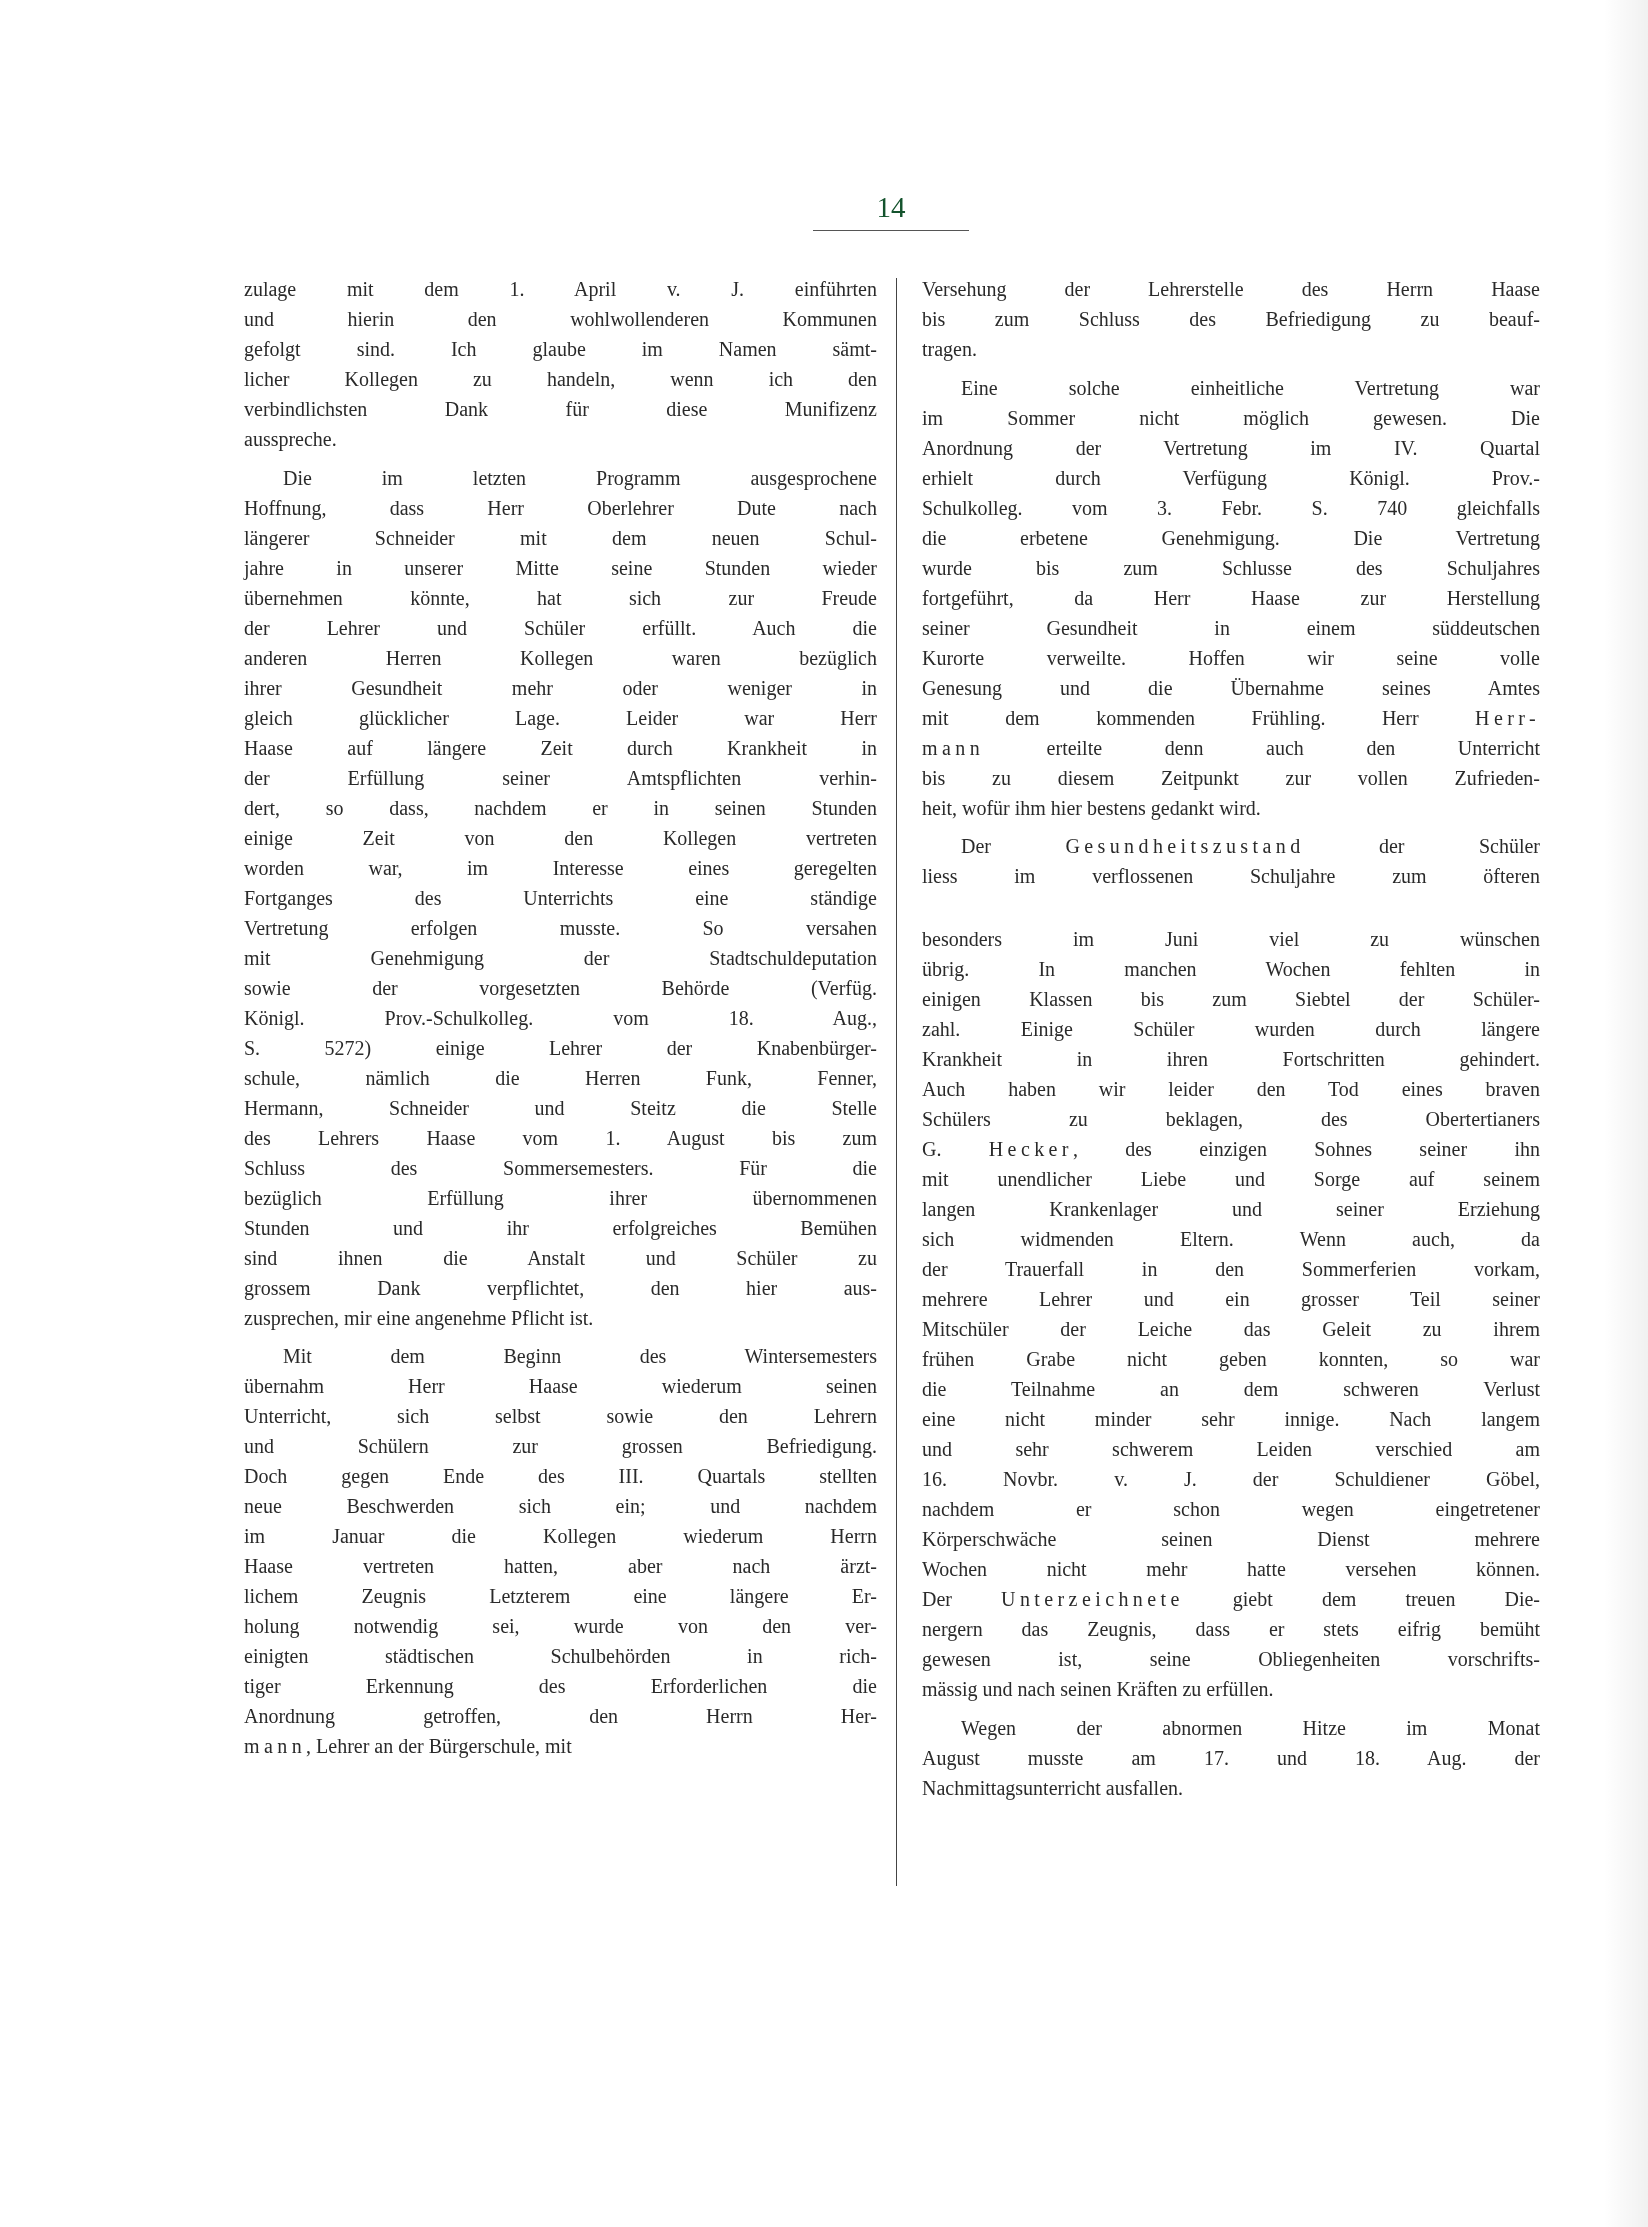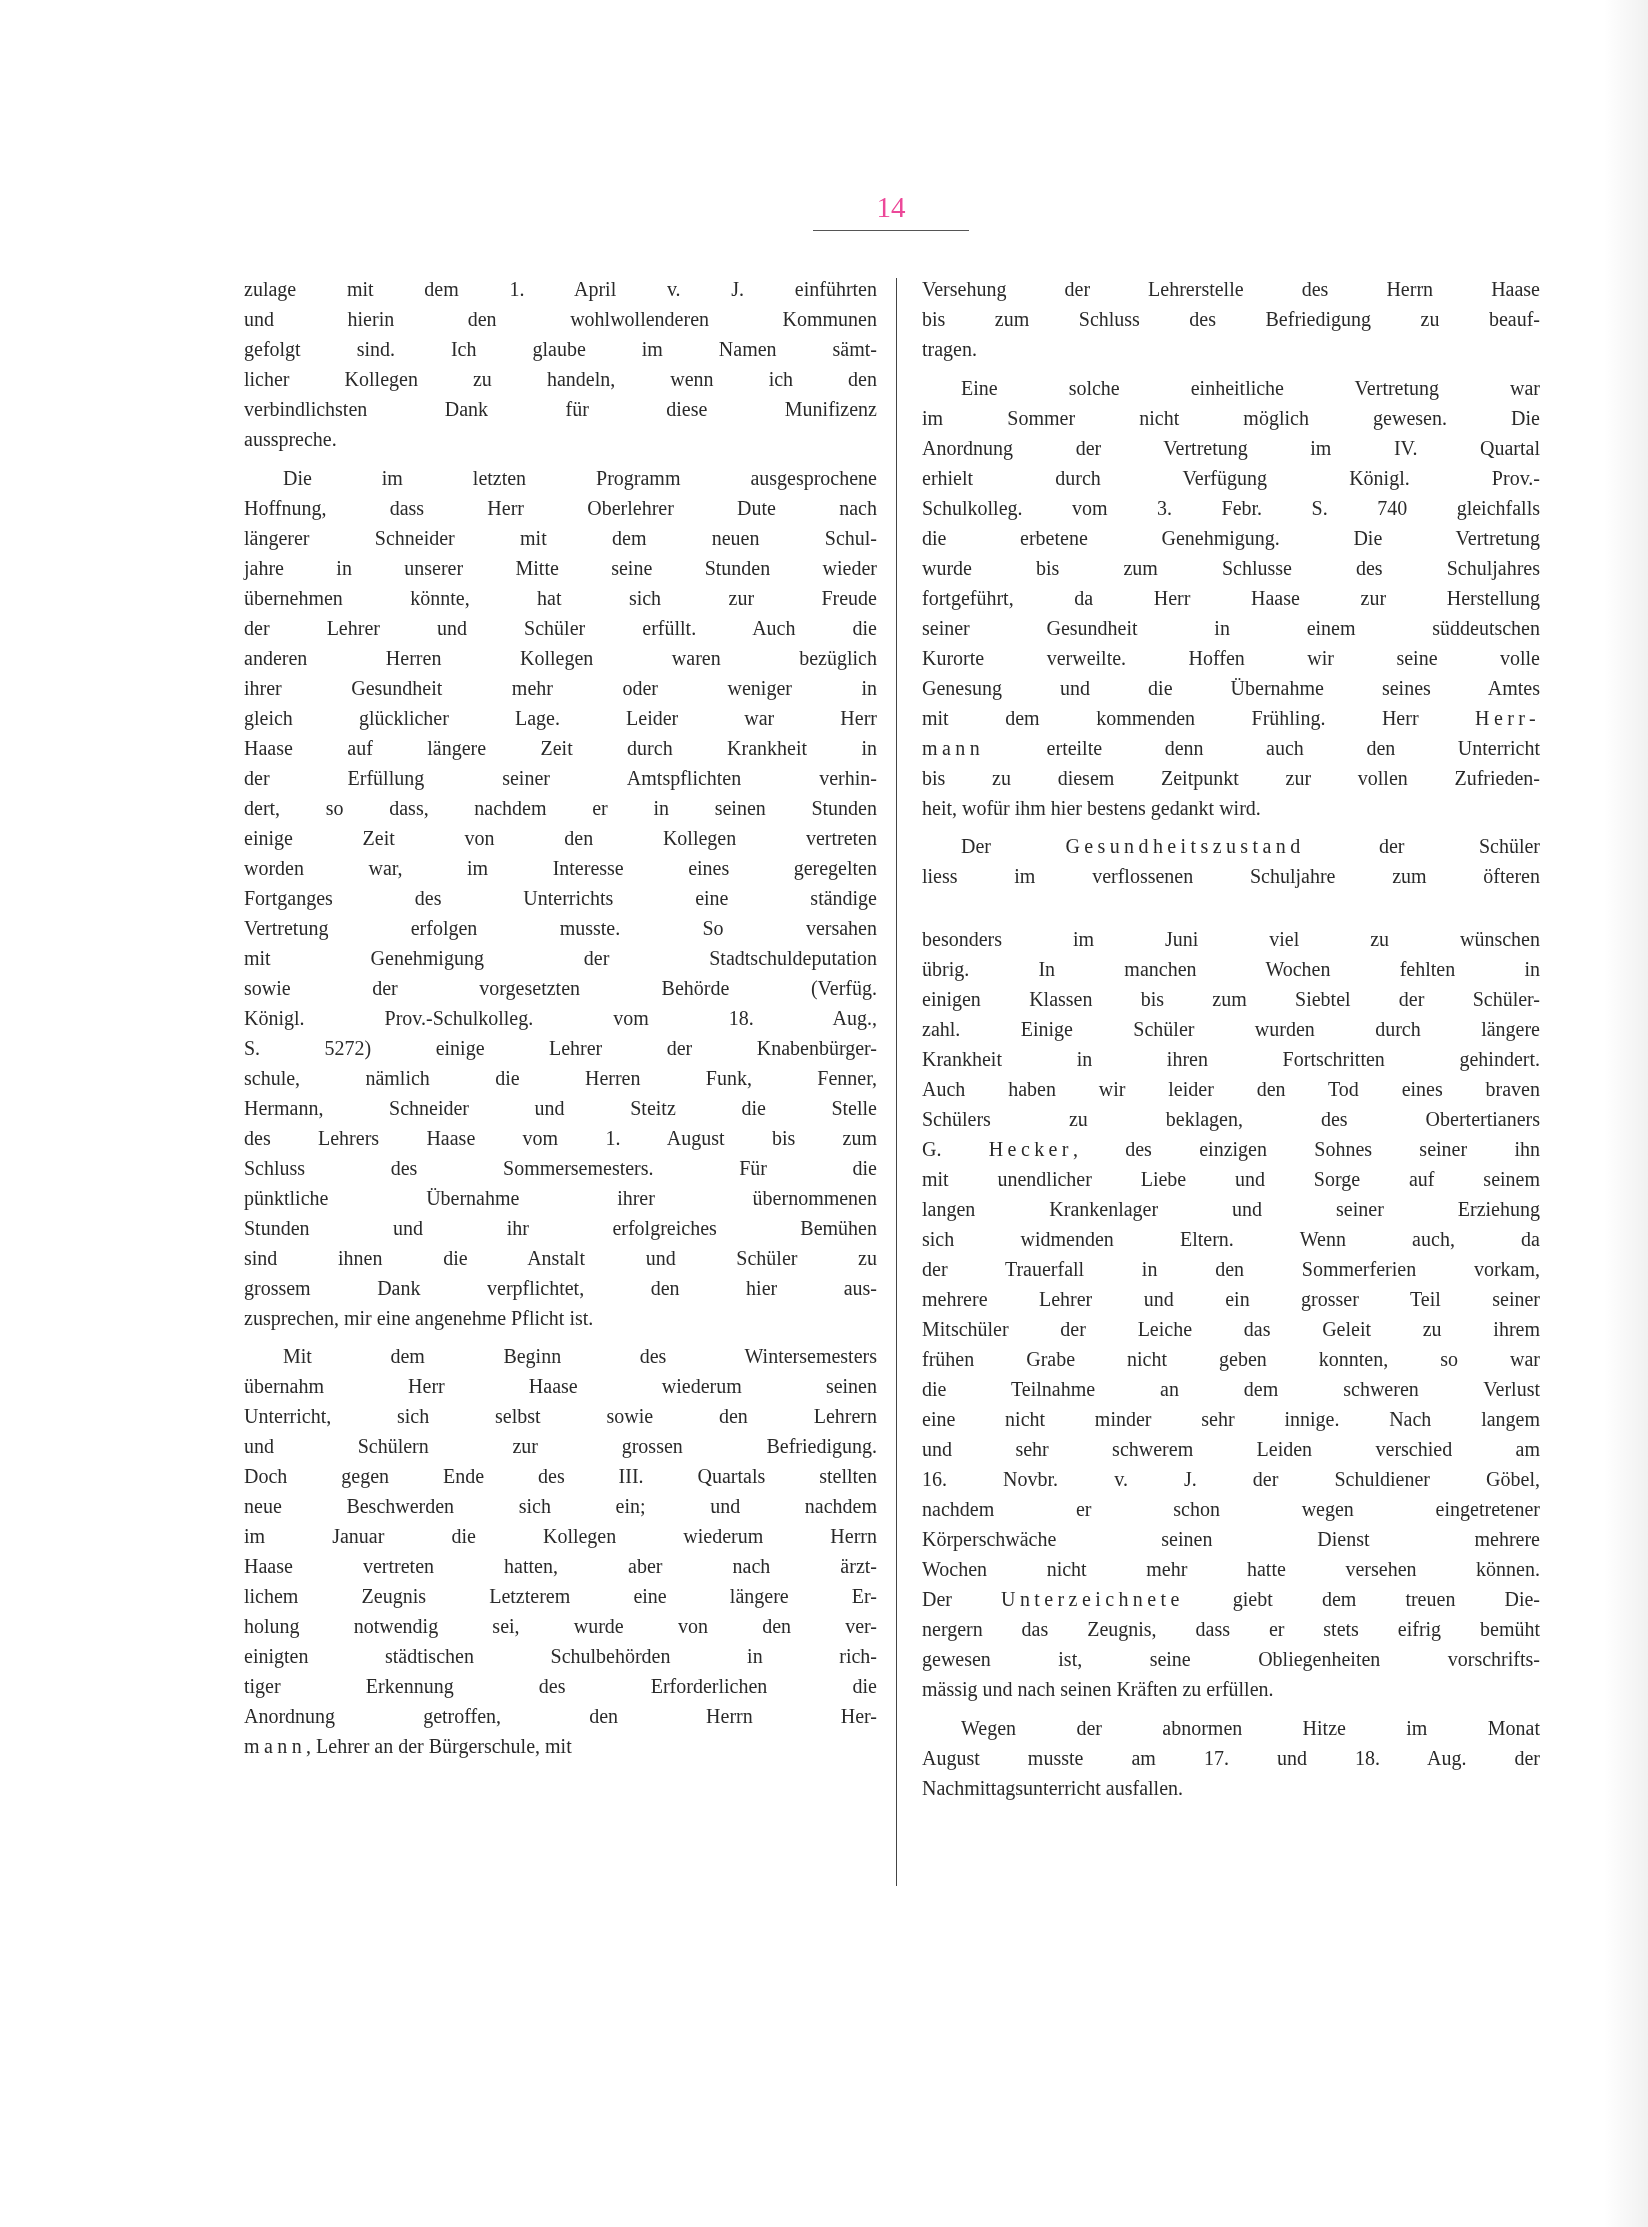--- a/index.html
+++ b/index.html
@@ -10,21 +10,21 @@
     overflow: hidden;
     font-family: "Liberation Serif", "DejaVu Serif", serif;
     color: #2a2a2a;
   }
   .edge-shade {
     position: absolute; top: 0; right: 0; width: 44px; height: 2227px;
     background: linear-gradient(to right, rgba(0,0,0,0), rgba(0,0,0,0.06));
   }
   .page-number {
     position: absolute; left: 813px; width: 156px; top: 191px;
-    text-align: center; font-size: 29px; line-height: 32px; color: #ec4899;
+    text-align: center; font-size: 29px; line-height: 32px; color: #14532d;
   }
   .header-rule {
     position: absolute; left: 813px; top: 230px; width: 156px; height: 0;
     border-top: 1.5px solid #555;
   }
   .column {
     position: absolute; top: 274px;
     font-size: 20px; line-height: 30px;
     font-stretch: condensed;
   }
@@ -80,21 +80,21 @@
       <span class="line" style="display: block;">Fortganges des Unterrichts eine ständige</span>
       <span class="line" style="display: block;">Vertretung erfolgen musste. So versahen</span>
       <span class="line" style="display: block;">mit Genehmigung der Stadtschuldeputation</span>
       <span class="line" style="display: block;">sowie der vorgesetzten Behörde (Verfüg.</span>
       <span class="line" style="display: block;">Königl. Prov.-Schulkolleg. vom 18. Aug.,</span>
       <span class="line" style="display: block;">S. 5272) einige Lehrer der Knabenbürger-</span>
       <span class="line" style="display: block;">schule, nämlich die Herren Funk, Fenner,</span>
       <span class="line" style="display: block;">Hermann, Schneider und Steitz die Stelle</span>
       <span class="line" style="display: block;">des Lehrers Haase vom 1. August bis zum</span>
       <span class="line" style="display: block;">Schluss des Sommersemesters. Für die</span>
-      <span class="line" style="display: block;">pünktliche Übernahme ihrer übernommenen</span>
+      <span class="line" style="display: block;">bezüglich Erfüllung ihrer übernommenen</span>
       <span class="line" style="display: block;">Stunden und ihr erfolgreiches Bemühen</span>
       <span class="line" style="display: block;">sind ihnen die Anstalt und Schüler zu</span>
       <span class="line" style="display: block;">grossem Dank verpflichtet, den hier aus-</span>
       <span class="line last" style="display: block;">zusprechen, mir eine angenehme Pflicht ist.</span>
     </div>
     <div class="para">
       <span class="line indent" style="display: block;">Mit dem Beginn des Wintersemesters</span>
       <span class="line" style="display: block;">übernahm Herr Haase wiederum seinen</span>
       <span class="line" style="display: block;">Unterricht, sich selbst sowie den Lehrern</span>
       <span class="line" style="display: block;">und Schülern zur grossen Befriedigung.</span>

